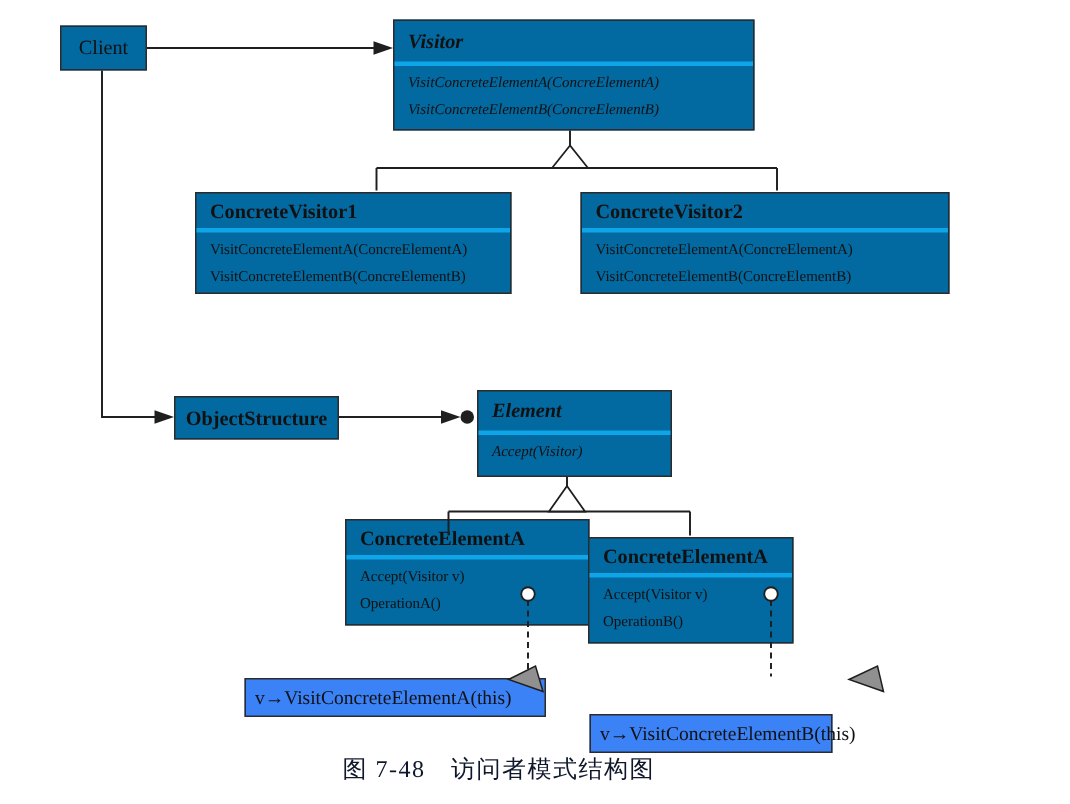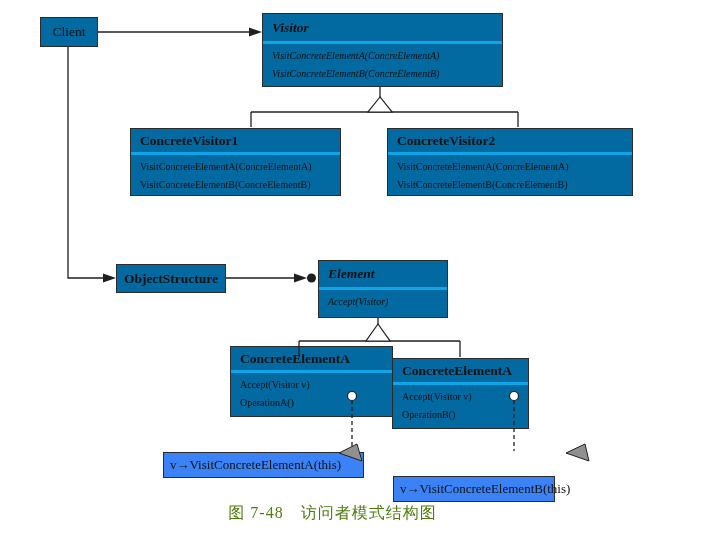--- a/index.html
+++ b/index.html
@@ -25,21 +25,21 @@
   .italic{font-style:italic;}
   .methods{padding:3px 4px 0 9px;font-size:10px;line-height:18px;}
   .single-label{display:flex;align-items:center;justify-content:center;font-size:13.5px;height:100%;}
   .bold{font-weight:bold;}
   .note{
     position:absolute;background:#3b82f6;border:1px solid #2b2b2b;box-sizing:border-box;z-index:1;
     font-size:13px;display:flex;align-items:center;padding-left:6px;
   }
   .caption{
     position:absolute;left:140px;top:503px;width:385px;text-align:center;
-    font-size:16px;color:#4d7c0f;z-index:1;letter-spacing:1px;
+    font-size:16px;color:#0f172a;z-index:1;letter-spacing:1px;
   }
 </style>
 </head>
 <body>
 
 <div class="canvas">
 
   <svg class="wires" viewBox="0 0 713 536" xmlns="http://www.w3.org/2000/svg">
 
     <line x1="98" y1="32" x2="251" y2="32"></line>

